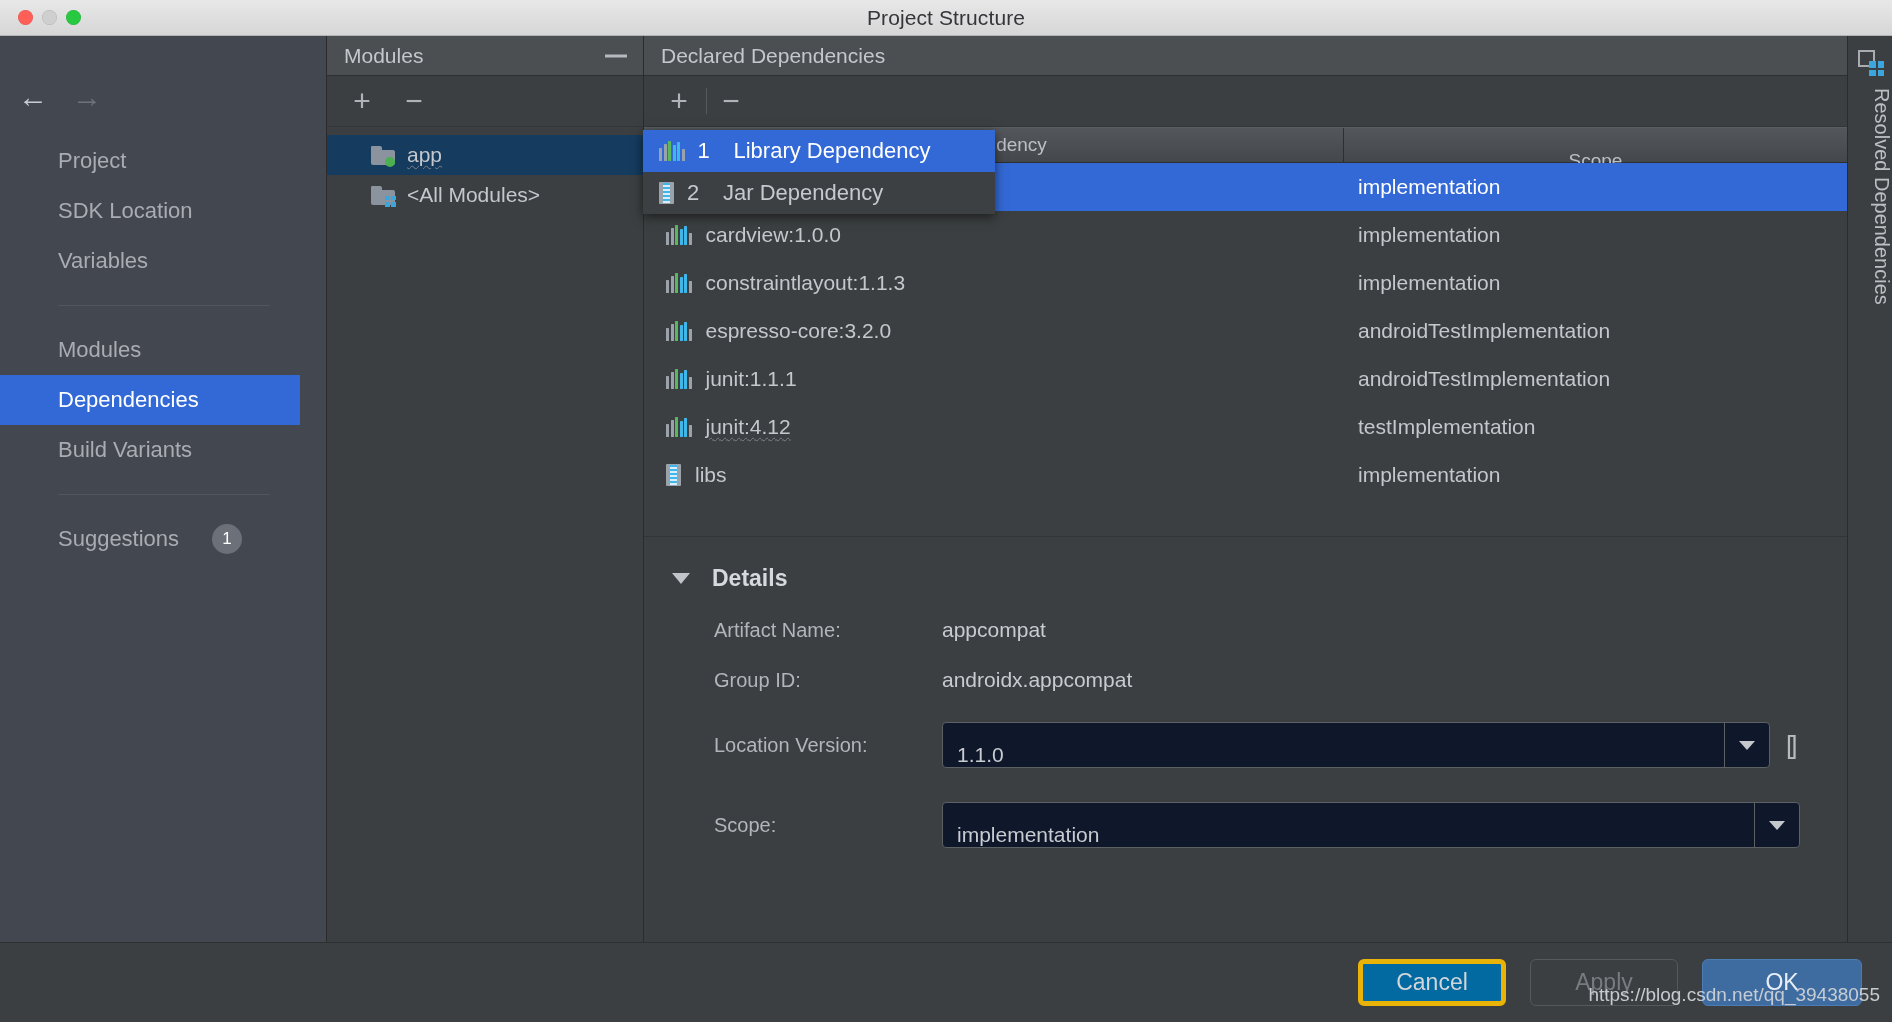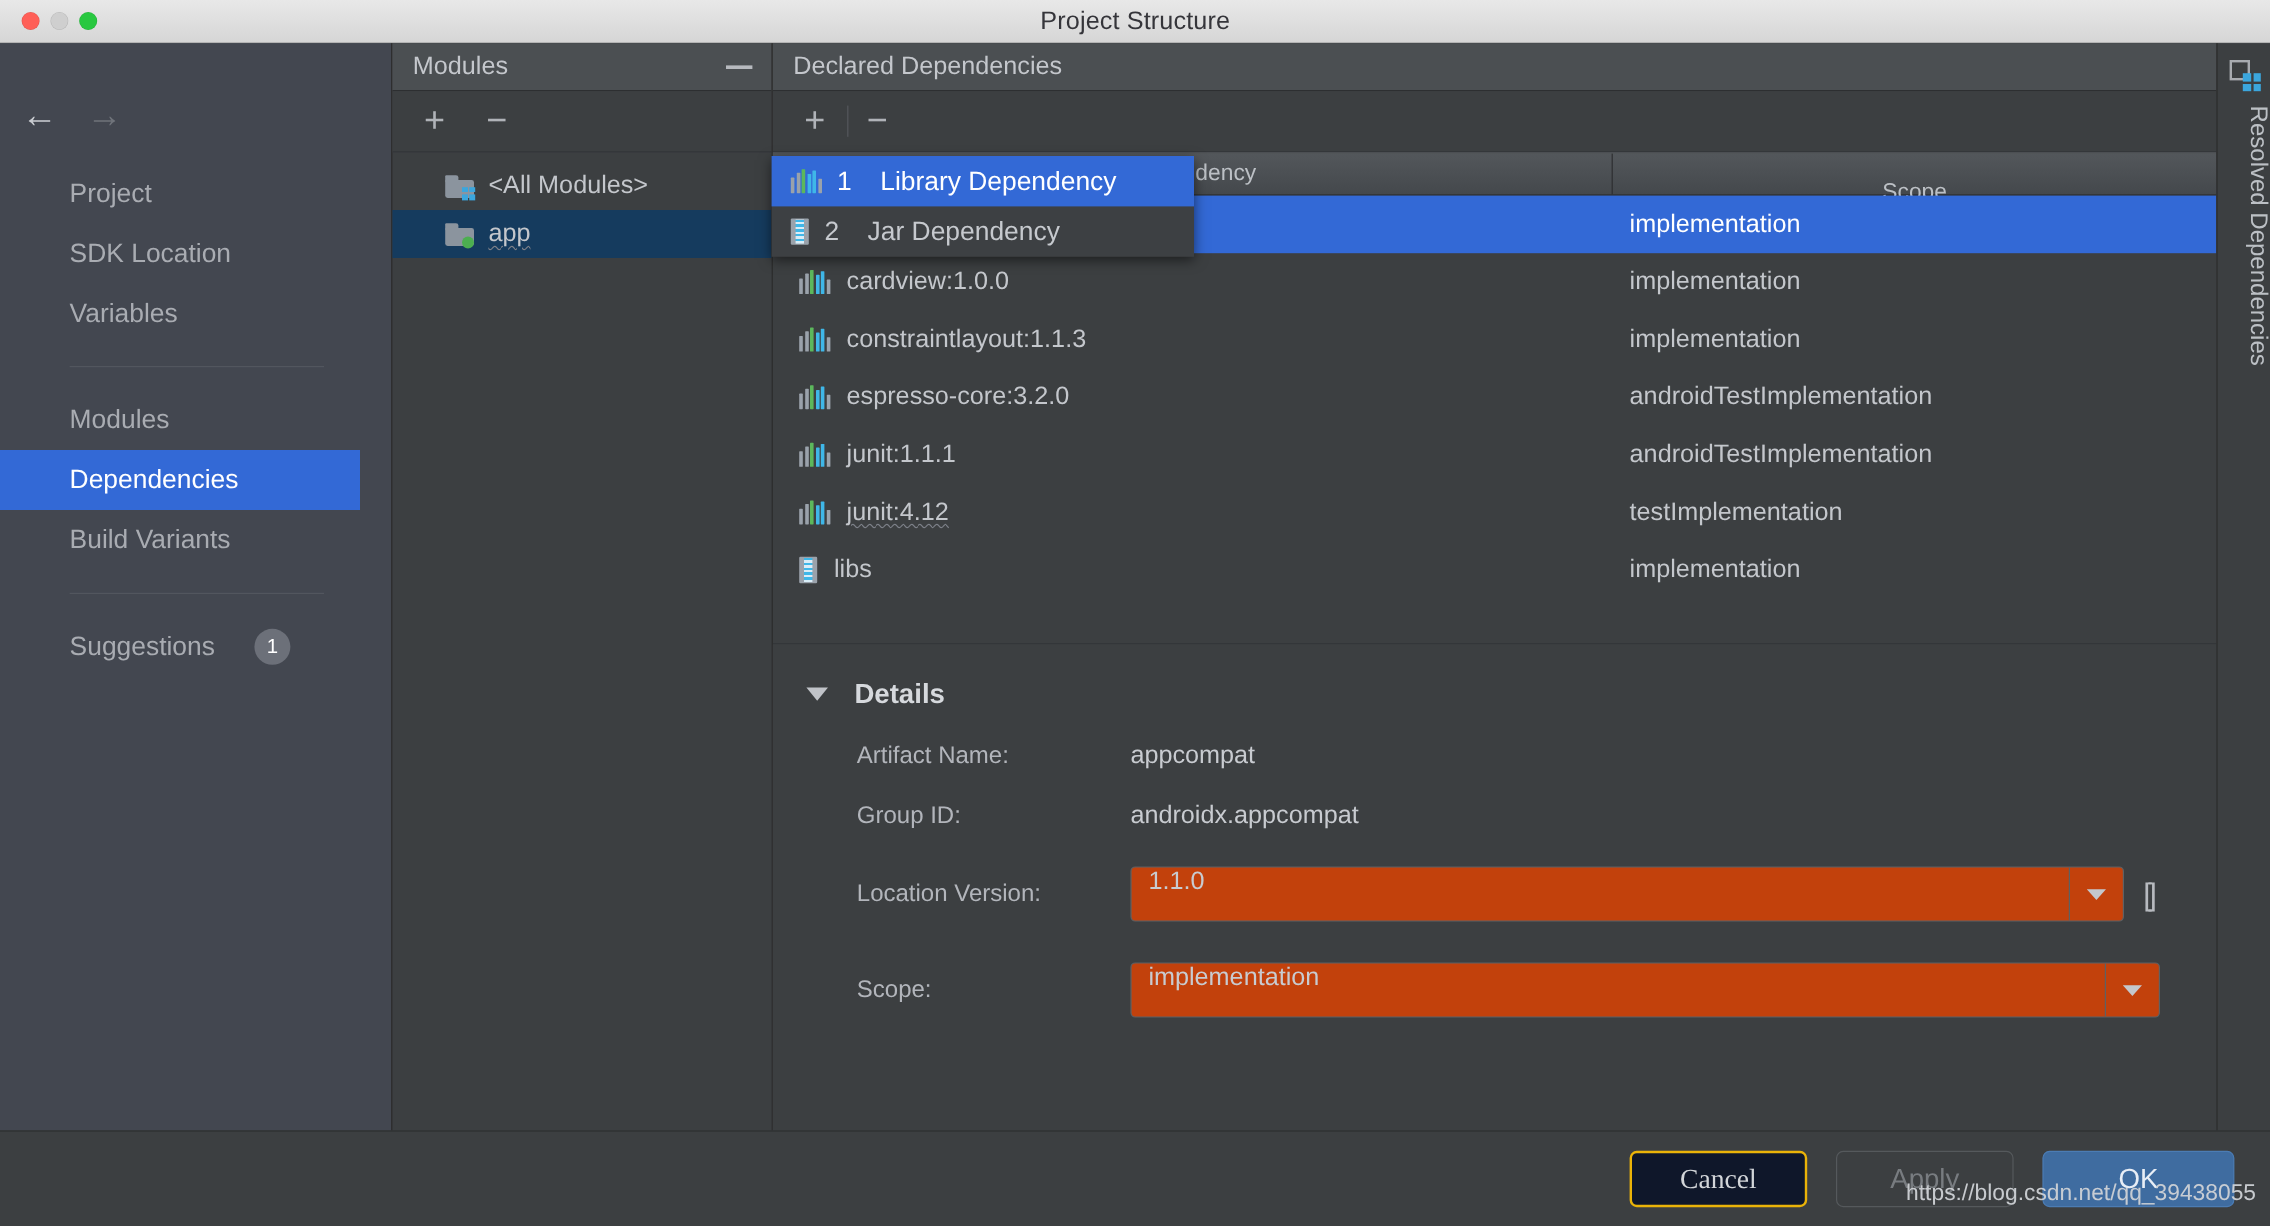--- a/index.html
+++ b/index.html
@@ -230,22 +230,22 @@
   }
   .field-row { display: flex; align-items: center; margin-top: 26px; padding-left: 70px; }
   .field-label {
     width: 228px; flex: 0 0 228px;
     color: #b2b5bb; font-size: 20px; white-space: nowrap;
   }
   .field-value { color: #c8cbd0; font-size: 21px; white-space: nowrap; }
 
   .combo {
     position: relative; height: 46px;
-    background: #c2410c; border: 1px solid #5d6164; border-radius: 4px;
-    box-sizing: border-box; display: flex; align-items: flex-start;
+    background: #0f172a; border: 1px solid #5d6164; border-radius: 4px;
+    box-sizing: border-box; display: flex; align-items: flex-end;
   }
   .combo .val { padding-left: 14px; color: #c8cbd0; font-size: 21px; white-space: nowrap; }
   .combo .arrowbox {
     position: absolute; right: 0; top: 0; bottom: 0; width: 44px;
     border-left: 1px solid #5d6164;
     display: flex; align-items: center; justify-content: center;
   }
   .combo .arrowbox::after {
     content: ""; width: 0; height: 0;
     border-left: 8px solid transparent; border-right: 8px solid transparent;
@@ -289,21 +289,21 @@
     background: #3c3f41;
     border-top: 1px solid #2d2f31;
   }
   .btns { position: absolute; right: 30px; top: 16px; display: flex; gap: 24px; }
   .btn {
     height: 47px; min-width: 148px; padding: 0 22px;
     border-radius: 6px; box-sizing: border-box;
     display: flex; align-items: center; justify-content: center;
     font-size: 23px;
   }
-  .btn.cancel { background: #0f172a; border: 2px solid #eab308; color: #d2d5d9; font-family: Liberation Serif, serif; }
+  .btn.cancel { background: #0369a1; border: 5px solid #eab308; color: #d2d5d9; }
   .btn.apply { background: transparent; border: 1px solid #55595c; color: #787c80; }
   .btn.ok { background: #3f6ca0; border: 1px solid #4b7cb4; color: #e8eef6; min-width: 160px; }
   .watermark {
     position: absolute; right: 12px; bottom: 16px;
     color: #cfd2d6; font-size: 19px; opacity: .95;
     white-space: nowrap;
   }
 
   
   .popup {
@@ -361,40 +361,40 @@
   <div class="modules-panel">
     <div class="panel-header">
       <span>Modules</span>
       <span class="collapse-btn"></span>
     </div>
     <div class="toolbar-row">
       <span class="tb-icon tb-plus">+</span>
       <span class="tb-icon tb-minus">−</span>
     </div>
     <div style="padding-top:8px">
+      <div class="mod-row selected">
+        <span class="folder-ico">
+          <span class="tab"></span>
+            <span class="body"></span>
+          <span class="greendot"></span>
+        </span>
+        <span class="label squiggle">app</span>
+      </div>
       <div class="mod-row">
         <span class="folder-ico">
           <span class="tab"></span>
             <span class="body"></span>
           <span class="grid">
               <i></i>
               <i></i>
               <i></i>
               <i></i>
             </span>
         </span>
         <span class="label">&lt;All Modules&gt;</span>
-      </div>
-      <div class="mod-row selected">
-        <span class="folder-ico">
-          <span class="tab"></span>
-            <span class="body"></span>
-          <span class="greendot"></span>
-        </span>
-        <span class="label squiggle">app</span>
       </div>
     </div>
   </div>
 
   <div class="dep-panel">
     <div class="panel-header">
       <span>Declared Dependencies</span>
     </div>
     <div class="toolbar-row">
       <span class="tb-icon tb-plus">+</span>

